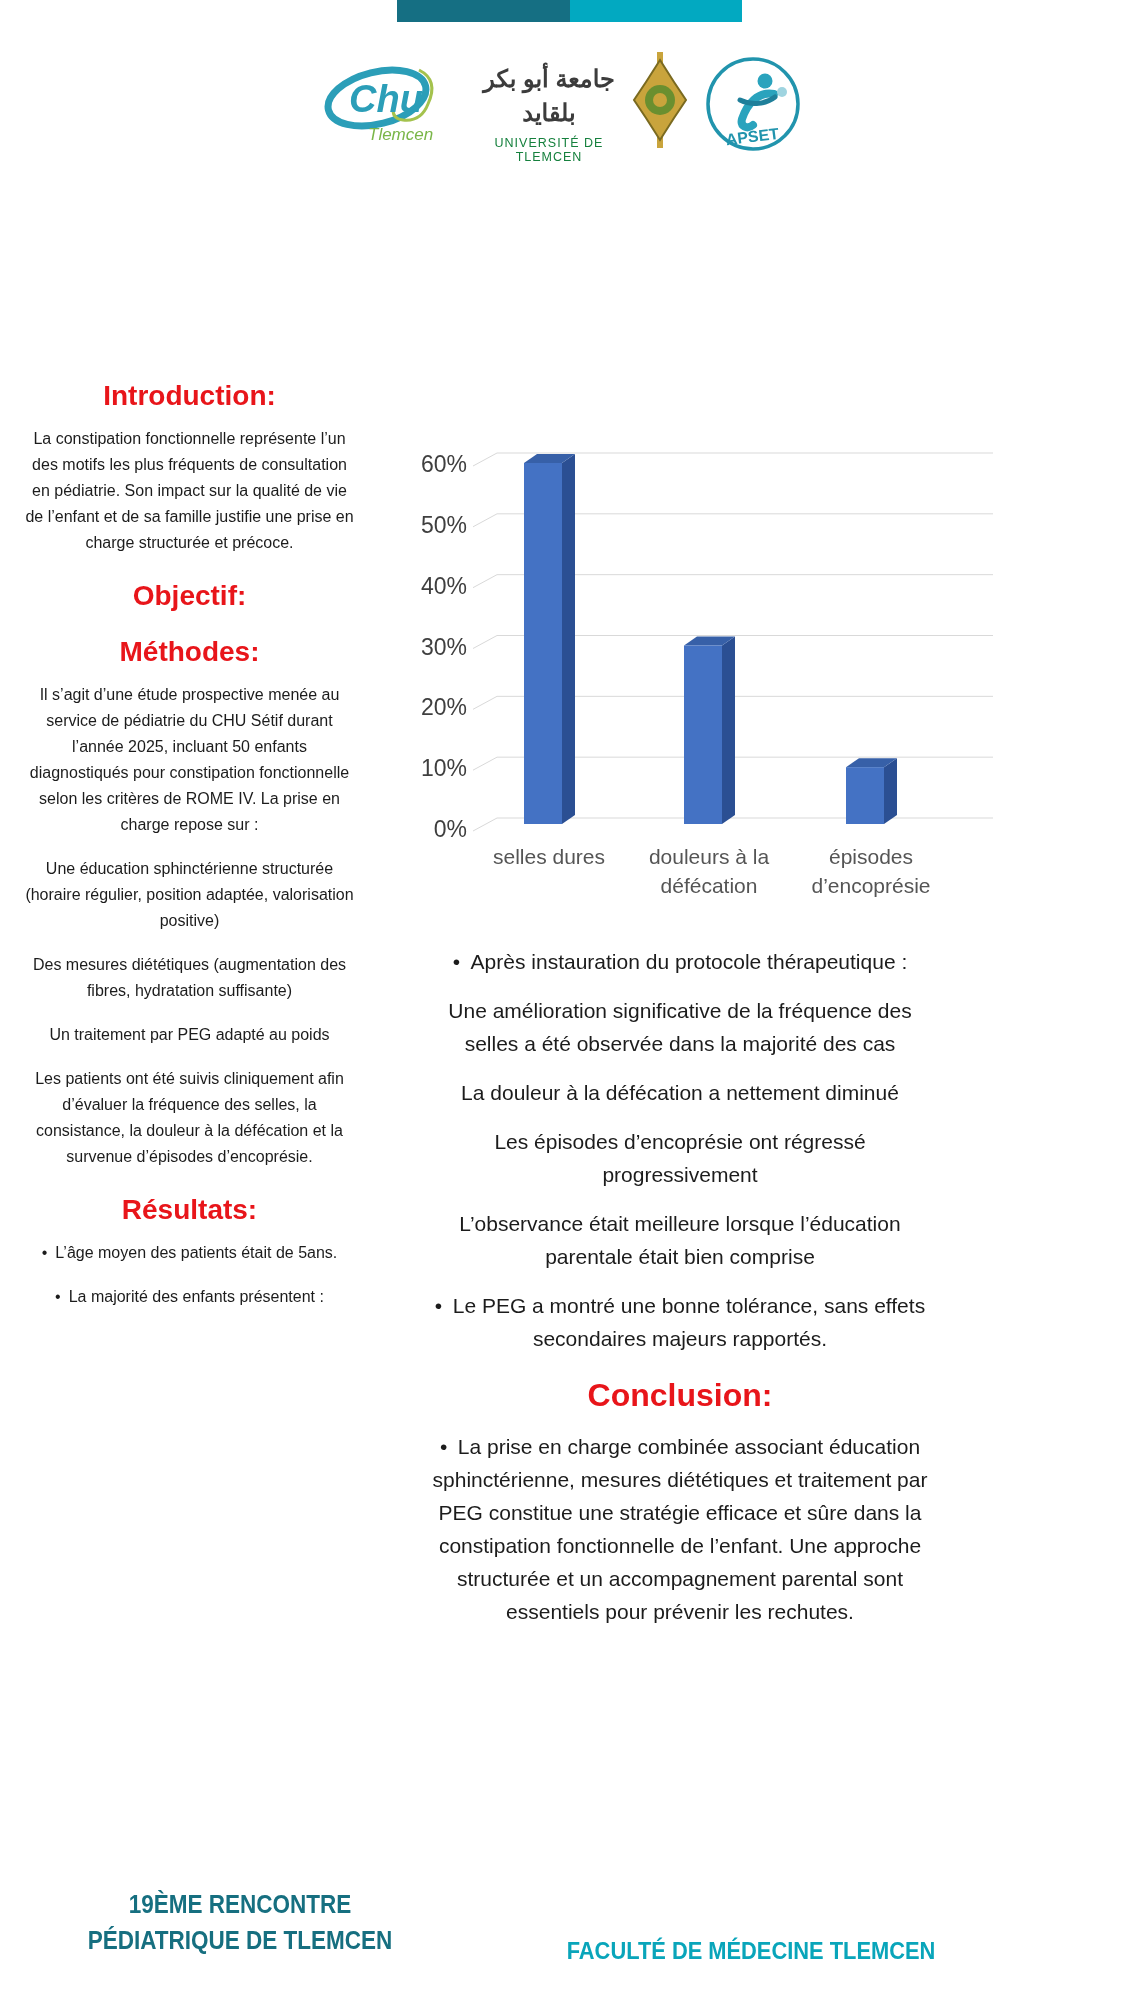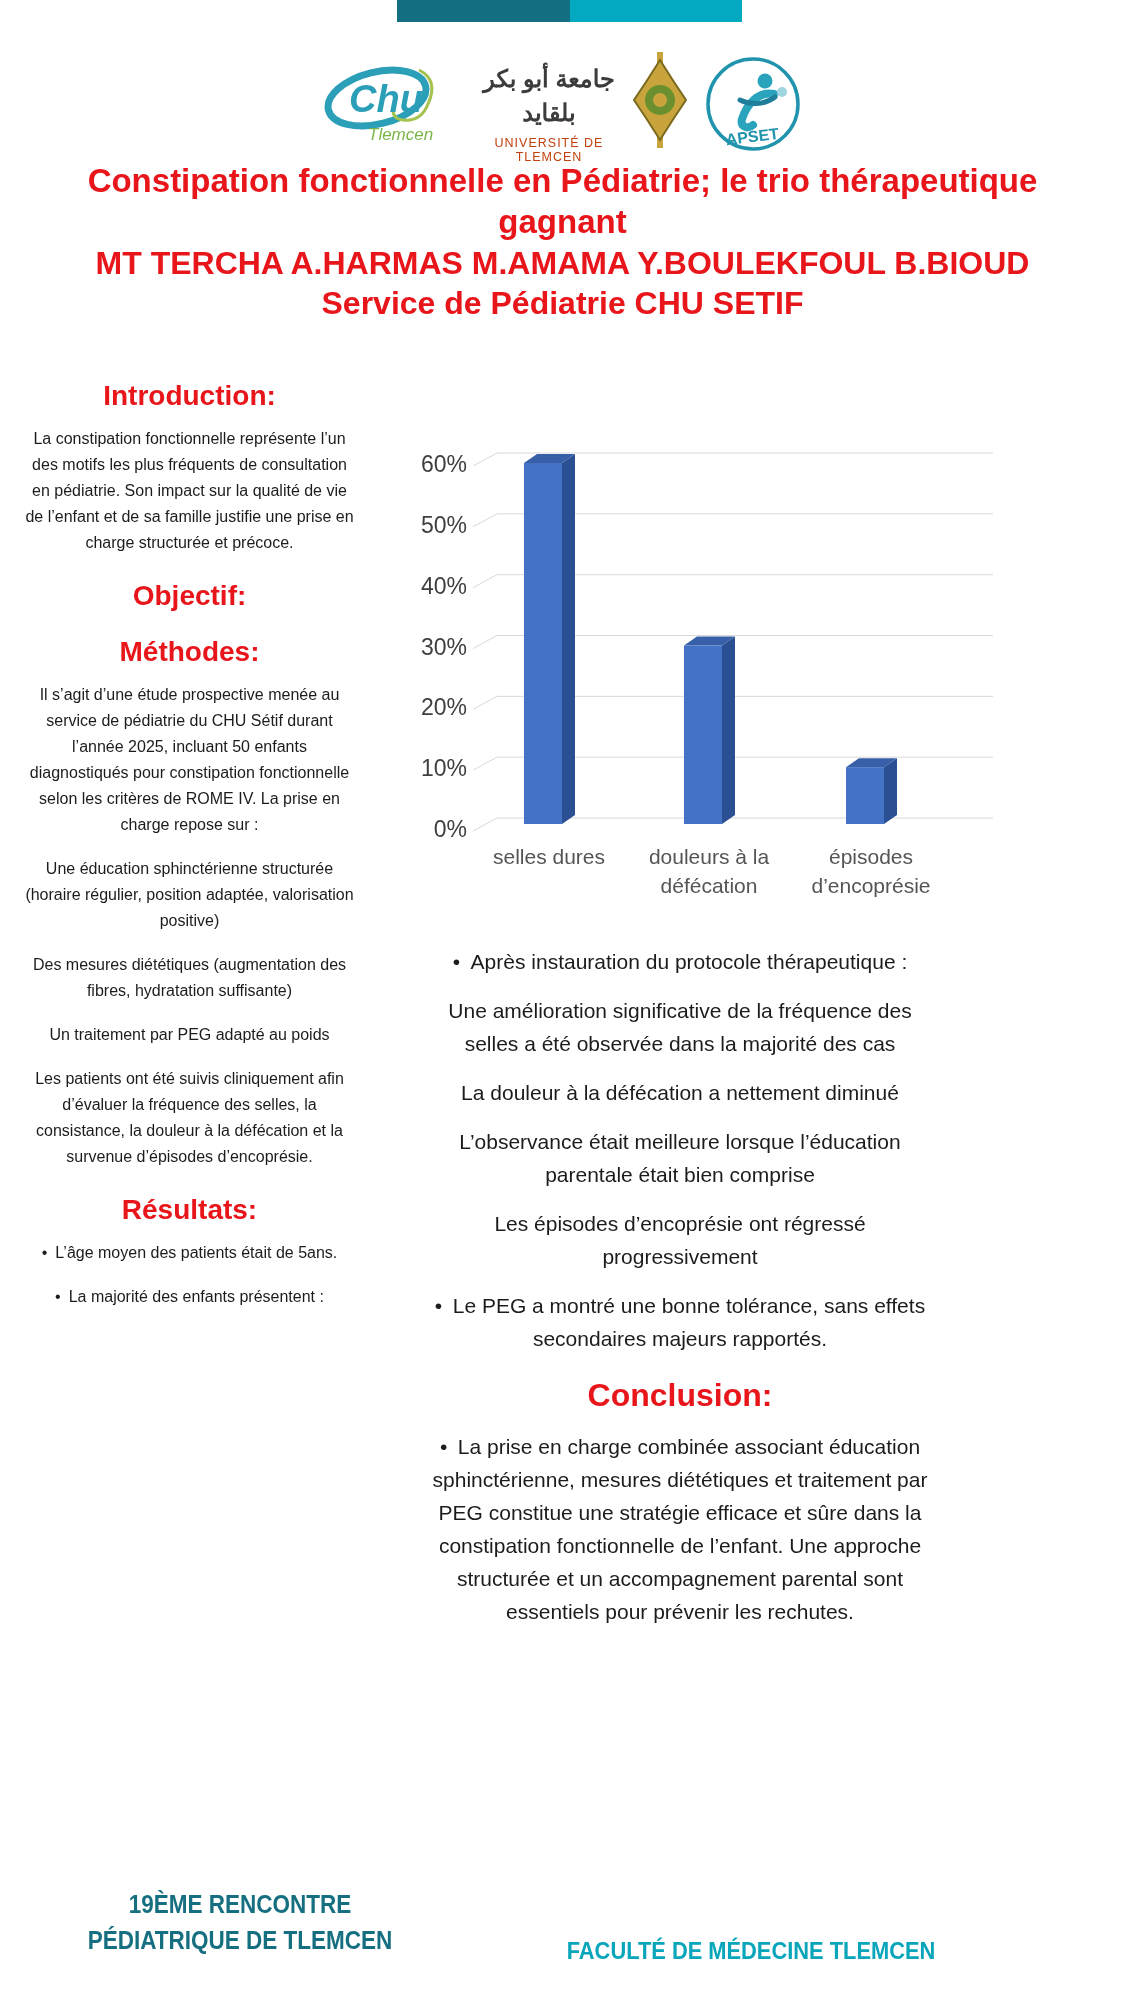--- a/index.html
+++ b/index.html
@@ -9,21 +9,21 @@
   
   .topbar{position:absolute;left:397px;top:0;width:345px;height:22px;display:flex;}
   .topbar .dark{flex:1;background:#156f83;}
   .topbar .light{flex:1;background:#02a9c1;}
 
   
   .logos{position:absolute;left:10px;top:52px;width:1125px;height:100px;}
   .logo-chu{position:absolute;left:312px;top:4px;}
   .univ{position:absolute;left:450px;top:10px;width:178px;text-align:center;}
   .univ .arabic{font-size:24px;font-weight:bold;color:#3c3c3c;line-height:34px;}
-  .univ .latin{font-size:12.5px;color:#c2410c;letter-spacing:1px;margin-top:6px;}
+  .univ .latin{font-size:12.5px;color:#15803d;letter-spacing:1px;margin-top:6px;}
   .emblem{position:absolute;left:620px;top:0;}
   .logo-apset{position:absolute;left:692px;top:0;}
 
   
   .titleblock{position:absolute;left:30px;top:160px;width:1065px;text-align:center;
               color:#e8151a;font-weight:bold;}
   .titleblock .main{font-size:33px;line-height:41px;}
   .titleblock .authors{font-size:32px;line-height:40px;margin-top:1px;}
   .titleblock .affil{font-size:32px;line-height:40px;}
 
@@ -86,25 +86,20 @@
     <svg class="logo-apset" width="102" height="102" viewBox="0 0 102 102">
       <circle cx="51" cy="52" r="45" fill="#ffffff" stroke="#2194ad" stroke-width="3.5"></circle>
       <circle cx="63" cy="29" r="7.5" fill="#2aa3bd"></circle>
       <path d="M72,42 C56,39 45,52 40,67 C38,74 45,78 51,73" fill="none" stroke="#2aa3bd" stroke-width="8" stroke-linecap="round"></path>
       <path d="M38,48 C50,54 64,52 73,45" fill="none" stroke="#1f7f9a" stroke-width="5" stroke-linecap="round"></path>
       <circle cx="80" cy="40" r="5" fill="#9fd4e0"></circle>
       <text x="51" y="90" text-anchor="middle" font-size="16" font-weight="bold" fill="#2194ad" transform="rotate(-7 51 90)">APSET</text>
     </svg>
   </div>
 
-  <div class="titleblock">
-    <div class="main">Constipation fonctionnelle en Pédiatrie; le trio thérapeutique gagnant</div>
-    <div class="authors">MT TERCHA A.HARMAS M.AMAMA Y.BOULEKFOUL B.BIOUD</div>
-    <div class="affil">Service de Pédiatrie CHU SETIF</div>
-  </div>
 
   <div class="leftcol">
     <h3>Introduction:</h3>
     <p>La constipation fonctionnelle représente l’un des motifs les plus fréquents de consultation en pédiatrie. Son impact sur la qualité de vie de l’enfant et de sa famille justifie une prise en charge structurée et précoce.</p>
 
     <h3>Objectif:</h3>
 
     <h3>Méthodes:</h3>
     <p>Il s’agit d’une étude prospective menée au service de pédiatrie du CHU Sétif durant l’année 2025, incluant 50 enfants diagnostiqués pour constipation fonctionnelle selon les critères de ROME IV. La prise en charge repose sur :</p>
     <p>Une éducation sphinctérienne structurée (horaire régulier, position adaptée, valorisation positive)</p>
@@ -154,22 +149,22 @@
         <rect x="461" y="347.1666666666667" width="38" height="56.833333333333314" fill="#4472c4"></rect>
         <text x="486" y="444" text-anchor="middle" font-size="21" fill="#555555">épisodes</text>
         <text x="486" y="473" text-anchor="middle" font-size="21" fill="#555555">d’encoprésie</text>
       </svg>
   </div>
 
   <div class="rightcol">
     <p class="bullet">Après instauration du protocole thérapeutique :</p>
     <p>Une amélioration significative de la fréquence des selles a été observée dans la majorité des cas</p>
     <p>La douleur à la défécation a nettement diminué</p>
+    <p>Les épisodes d’encoprésie ont régressé progressivement</p>
     <p>L’observance était meilleure lorsque l’éducation parentale était bien comprise</p>
-    <p>Les épisodes d’encoprésie ont régressé progressivement</p>
     <p class="bullet">Le PEG a montré une bonne tolérance, sans effets secondaires majeurs rapportés.</p>
     <h3>Conclusion:</h3>
     <p class="bullet">La prise en charge combinée associant éducation sphinctérienne, mesures diététiques et traitement par PEG constitue une stratégie efficace et sûre dans la constipation fonctionnelle de l’enfant. Une approche structurée et un accompagnement parental sont essentiels pour prévenir les rechutes.</p>
   </div>
 
   <div class="footer-left">
     <div>19ÈME RENCONTRE</div>
     <div>PÉDIATRIQUE DE TLEMCEN</div>
   </div>
   <div class="venue">FACULTÉ DE MÉDECINE TLEMCEN</div>

